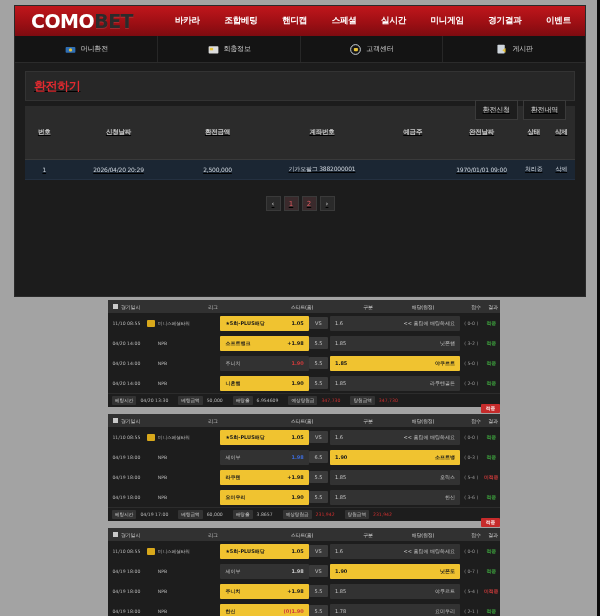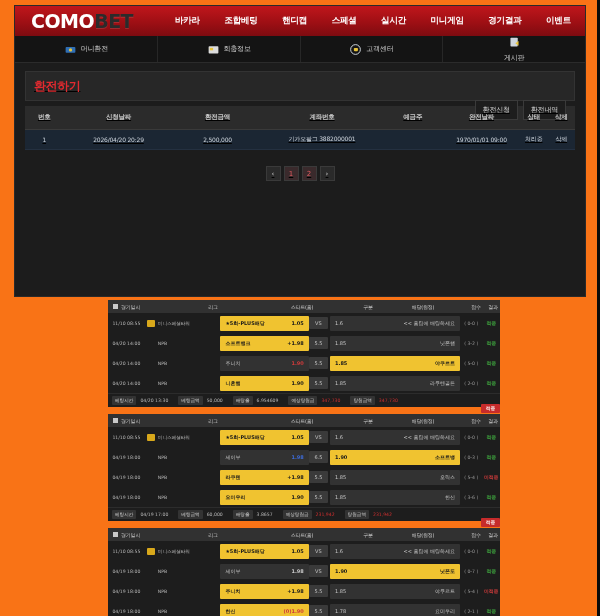--- a/index.html
+++ b/index.html
@@ -2,21 +2,21 @@
 <html><head>
 <meta charset="utf-8">
 <style>
   * { box-sizing: border-box; margin: 0; padding: 0; }
   html, body {
     width: 600px; height: 616px;
     background: #000;
     font-family: "DejaVu Sans", "Liberation Sans", sans-serif;
     overflow: hidden;
   }
-  .page { position: relative; width: 600px; height: 616px; background: #f97316; }
+  .page { position: relative; width: 600px; height: 616px; background: #a3a3a3; }
 
   
   .app {
     position: absolute; left: 14px; top: 5px; width: 572px; height: 292px;
     background: #1c1c1c; border: 1px solid #2a2a2a;
   }
   .topnav {
     height: 30px; background: linear-gradient(180deg,#c0161c 0%, #9e0f14 55%, #7d0b10 100%);
     display: flex; align-items: center; position: relative; overflow: hidden;
   }
@@ -34,40 +34,40 @@
 
   .subnav {
     height: 27px; background: #141414; border-bottom: 1px solid #2b2b2b;
     display: flex; align-items: center;
   }
   .subnav .cell {
     flex: 1; display: flex; align-items: center; justify-content: center; gap: 4px;
     height: 100%; border-right: 1px solid #272727; color: #cfcfcf; font-size: 7px;
     letter-spacing: -0.2px; white-space: nowrap;
   }
-  .subnav .cell:last-child { border-right: 0; flex-direction: column; }
+  .subnav .cell:last-child { border-right: 0; }
   .subnav .ico { width: 13px; height: 13px; display: inline-block; }
 
   .content { padding: 8px 10px 0 10px; text-decoration: underline; }
   .titlebar {
     height: 30px; display: flex; align-items: center; justify-content: space-between;
     background: #272727; padding: 0 8px; border: 1px solid #333;
   }
   .ptitle { color: #e02a2f; font-size: 12px; font-weight: 700; letter-spacing: -0.4px; }
   .tbtns { display: flex; gap: 5px; }
   .tbtn {
     background: #1d1d1d; border: 1px solid #3a3a3a; color: #d8d8d8;
     font-size: 7px; padding: 4px 7px; letter-spacing: -0.2px; cursor: pointer;
     font-family: inherit; white-space: nowrap; margin-top: 48px;
   }
 
   table.grid { width: 100%; border-collapse: collapse; margin-top: 5px; table-layout: fixed; }
   table.grid th {
     background: #2b2b2b; color: #c9c9c9; font-size: 6.5px; font-weight: 700;
-    padding: 7px 2px; letter-spacing: -0.2px; border-bottom: 1px solid #3a3a3a;
+    padding: 22px 2px; letter-spacing: -0.2px; border-bottom: 1px solid #3a3a3a;
     white-space: nowrap;
   }
   table.grid td {
     background: #1b2633; color: #cfd6de; font-size: 6px; text-align: center;
     padding: 5px 2px; letter-spacing: -0.2px; white-space: nowrap;
     border-bottom: 1px solid #243040;
   }
   .pager { display: flex; justify-content: center; align-items: center; gap: 3px; margin-top: 16px; }
   .pg {
     width: 15px; height: 15px; background: #2a2a2a; border: 1px solid #3a3a3a;

